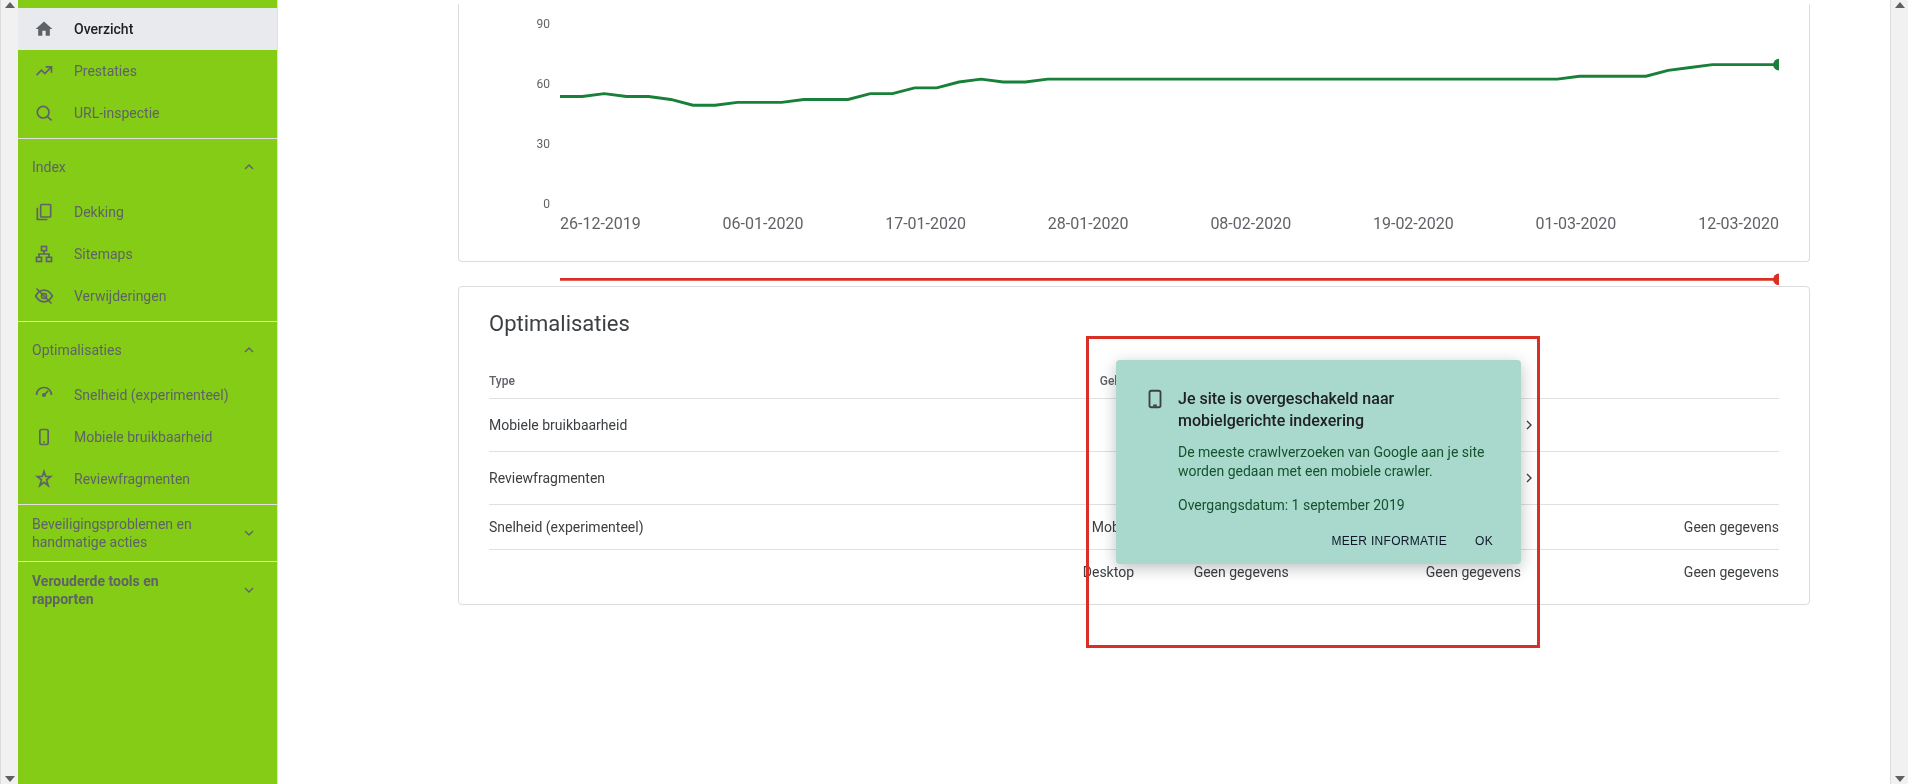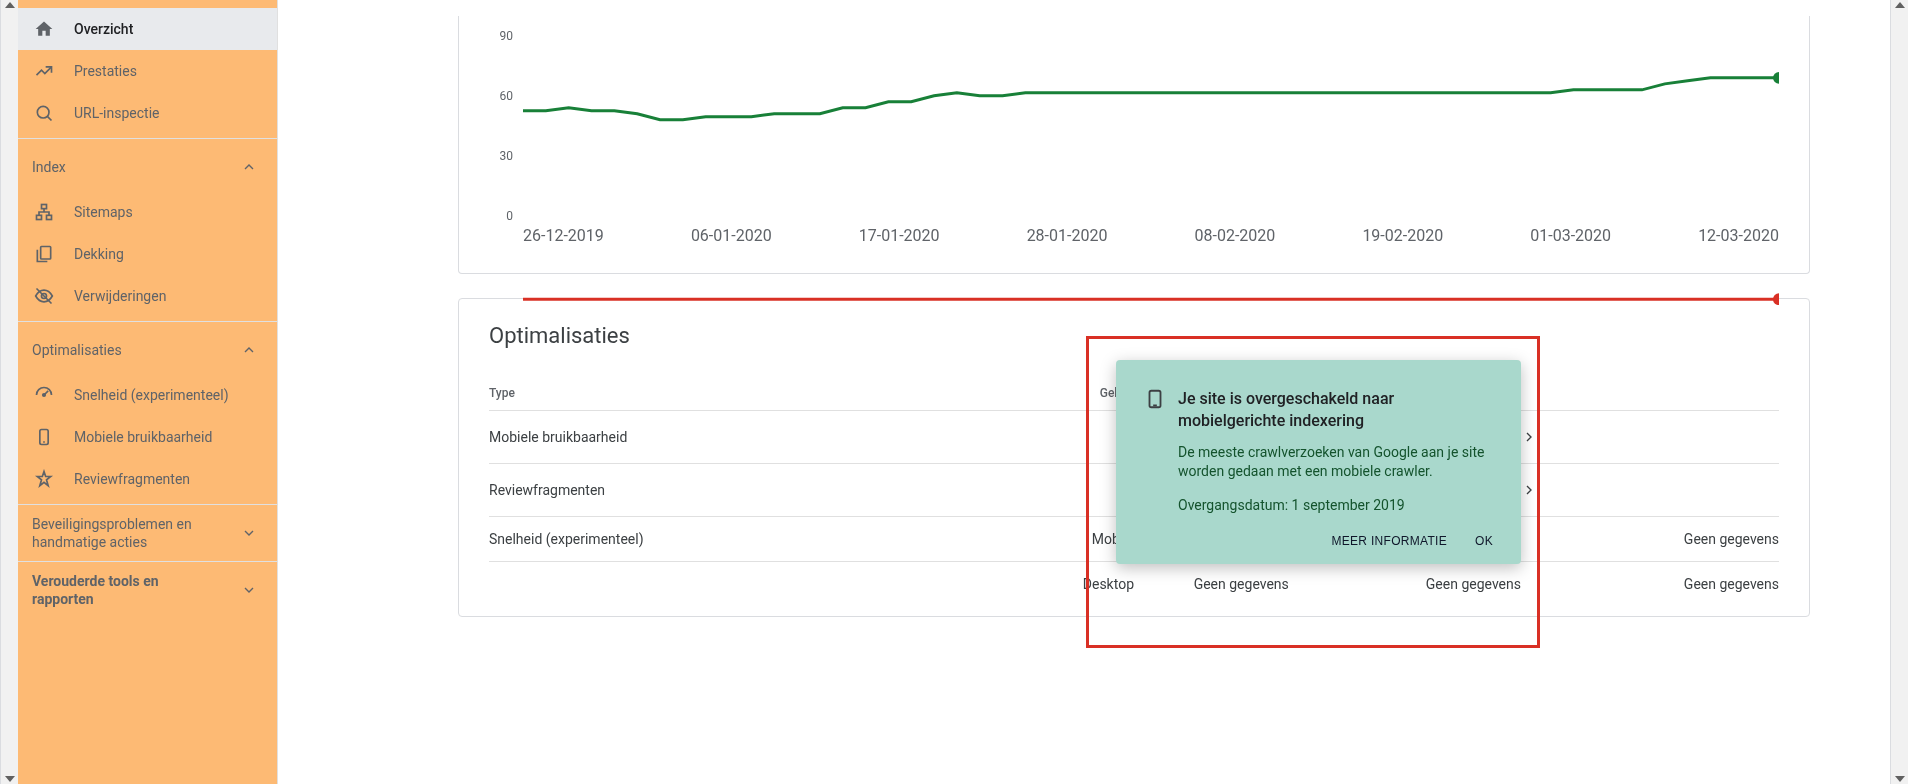--- a/index.html
+++ b/index.html
@@ -1,41 +1,41 @@
 <!DOCTYPE html>
 <html><head>
 <meta charset="utf-8">
 <style>
 * { margin: 0; padding: 0; box-sizing: border-box; }
 body { font-family: 'Google Sans', Roboto, Arial, sans-serif; background: #fff; color: #3c4043; font-size: 14px; overflow: hidden; }
 .app { display: flex; width: 1908px; height: 784px; position: relative; }
 
 
-.sidebar { width: 260px; background: #fdba74; border-right: 1px solid #e0e0e0; overflow-y: auto; position: relative; }
+.sidebar { width: 260px; background: #84cc16; border-right: 1px solid #e0e0e0; overflow-y: auto; position: relative; }
 .sidebar::-webkit-scrollbar { width: 16px; }
 .sidebar-inner { padding-top: 8px; padding-bottom: 80px; }
 .nav-item { display: flex; align-items: center; height: 42px; padding: 0 24px 0 16px; cursor: pointer; color: #5f6368; gap: 20px; }
 .nav-item.active { background: #e8eaed; color: #202124; font-weight: 500; }
 .nav-icon { width: 20px; height: 20px; display: inline-flex; align-items: center; justify-content: center; color: #5f6368; flex-shrink: 0; }
 .nav-item.active .nav-icon { color: #5f6368; }
 .nav-label { font-size: 14px; }
 .section-header { display: flex; align-items: center; justify-content: space-between; height: 48px; padding: 0 20px 0 14px; cursor: pointer; color: #5f6368; font-size: 14px; }
 .section-header .chev { color: #5f6368; }
 .divider { height: 1px; background: #e0e0e0; margin: 4px 0; }
 
 
 .outer-scroll { width: 18px; display:flex; flex-direction:column; justify-content:space-between; align-items:center; padding:2px 0; background:#f1f1f1; border-left:1px solid #dadce0;}
 .tri-up, .tri-down { width:0;height:0;border-left:5px solid transparent;border-right:5px solid transparent; }
 .tri-up{border-bottom:6px solid #606060;}
 .tri-down{border-top:6px solid #606060;}
 
 
 .main { flex: 1; background: #fff; overflow: auto; padding: 0 80px 60px 180px; position: relative; }
 .card { border: 1px solid #dadce0; border-radius: 4px; background: #fff; margin-top: 24px; }
-.chart-card { height: 258px; padding: 20px 30px 10px 24px; position: relative; border-top:none; border-radius:0 0 4px 4px; margin-top:16px;}
+.chart-card { height: 258px; padding: 20px 30px 10px 61px; position: relative; border-top:none; border-radius:0 0 4px 4px; margin-top:4px;}
 .chart-wrap { position: relative; height: 210px; }
 .ylabel { position: absolute; right: calc(100% - 30px); font-size: 12px; color: #5f6368; transform: translateY(-50%); }
 .plot { position: absolute; left: 40px; right: 0; top: 0; bottom: 30px; }
 .xlabels { position: absolute; left: 40px; right: 0; bottom: 0; height: 20px; display: flex; justify-content: space-between; font-size: 16px; color: #5f6368; }
 
 .opt-card { padding: 24px 30px 10px 30px; }
 .opt-title { font-size: 22px; font-weight: 400; color: #3c4043; margin-bottom: 30px; }
 table.opt { width: 100%; border-collapse: collapse; }
 table.opt th { text-align: left; font-size: 12px; font-weight: 500; color: #5f6368; padding: 8px 0 10px 0; margin-left: 32px; }
 table.opt th.r, table.opt td.r { text-align: right; }
@@ -108,36 +108,36 @@
         <span>Index</span>
         <span class="chev">
             <svg width="16" height="16" viewBox="0 0 24 24" fill="none" stroke="currentColor" stroke-width="2">
               <path d="M6 15l6-6 6 6"></path>
             </svg>
           </span>
       </div>
       <div class="nav-item">
         <span class="nav-icon">
             <svg width="20" height="20" viewBox="0 0 24 24" fill="none" stroke="currentColor" stroke-width="2">
+              <rect x="8" y="3" width="12" height="15" rx="1"></rect>
+              <path d="M4 7v14h12"></path>
+            </svg>
+          </span>
+        <span class="nav-label">Dekking</span>
+      </div>
+      <div class="nav-item">
+        <span class="nav-icon">
+            <svg width="20" height="20" viewBox="0 0 24 24" fill="none" stroke="currentColor" stroke-width="2">
               <rect x="9" y="3" width="6" height="5"></rect>
               <rect x="3" y="16" width="6" height="5"></rect>
               <rect x="15" y="16" width="6" height="5"></rect>
               <path d="M12 8v4M6 16v-4h12v4"></path>
             </svg>
           </span>
         <span class="nav-label">Sitemaps</span>
-      </div>
-      <div class="nav-item">
-        <span class="nav-icon">
-            <svg width="20" height="20" viewBox="0 0 24 24" fill="none" stroke="currentColor" stroke-width="2">
-              <rect x="8" y="3" width="12" height="15" rx="1"></rect>
-              <path d="M4 7v14h12"></path>
-            </svg>
-          </span>
-        <span class="nav-label">Dekking</span>
       </div>
       <div class="nav-item">
         <span class="nav-icon">
             <svg width="20" height="20" viewBox="0 0 24 24" fill="none" stroke="currentColor" stroke-width="2">
               <path d="M2 12s4-7 10-7 10 7 10 7-4 7-10 7-10-7-10-7z"></path>
               <circle cx="12" cy="12" r="3"></circle>
               <line x1="3" y1="3" x2="21" y2="21"></line>
             </svg>
           </span>
         <span class="nav-label">Verwijderingen</span>

